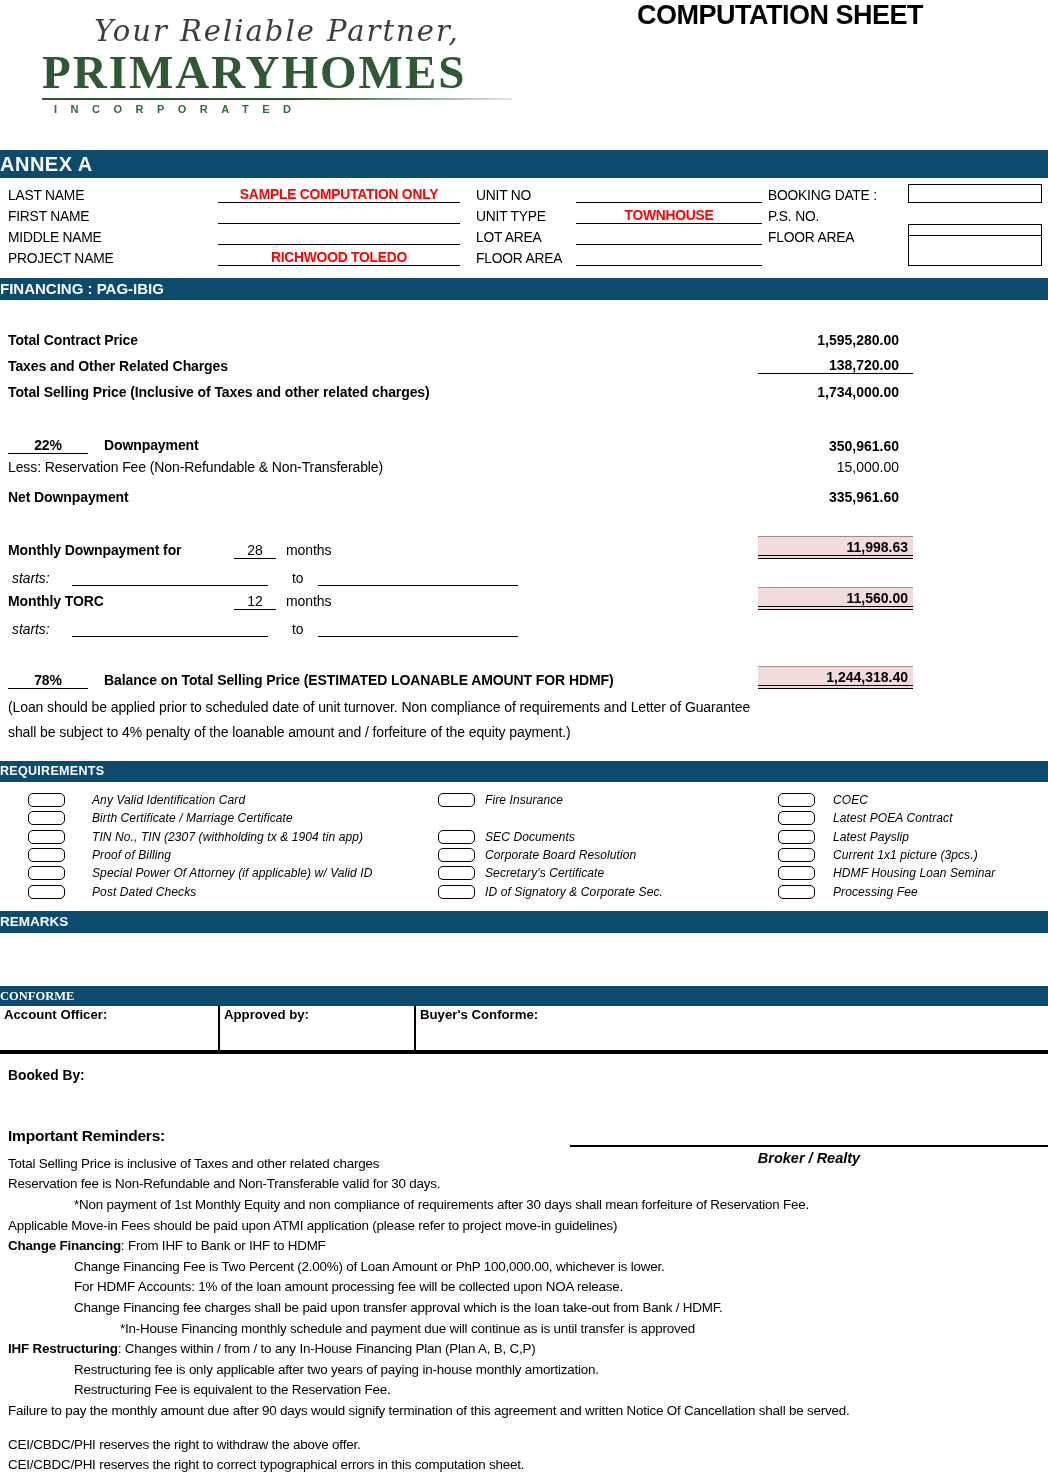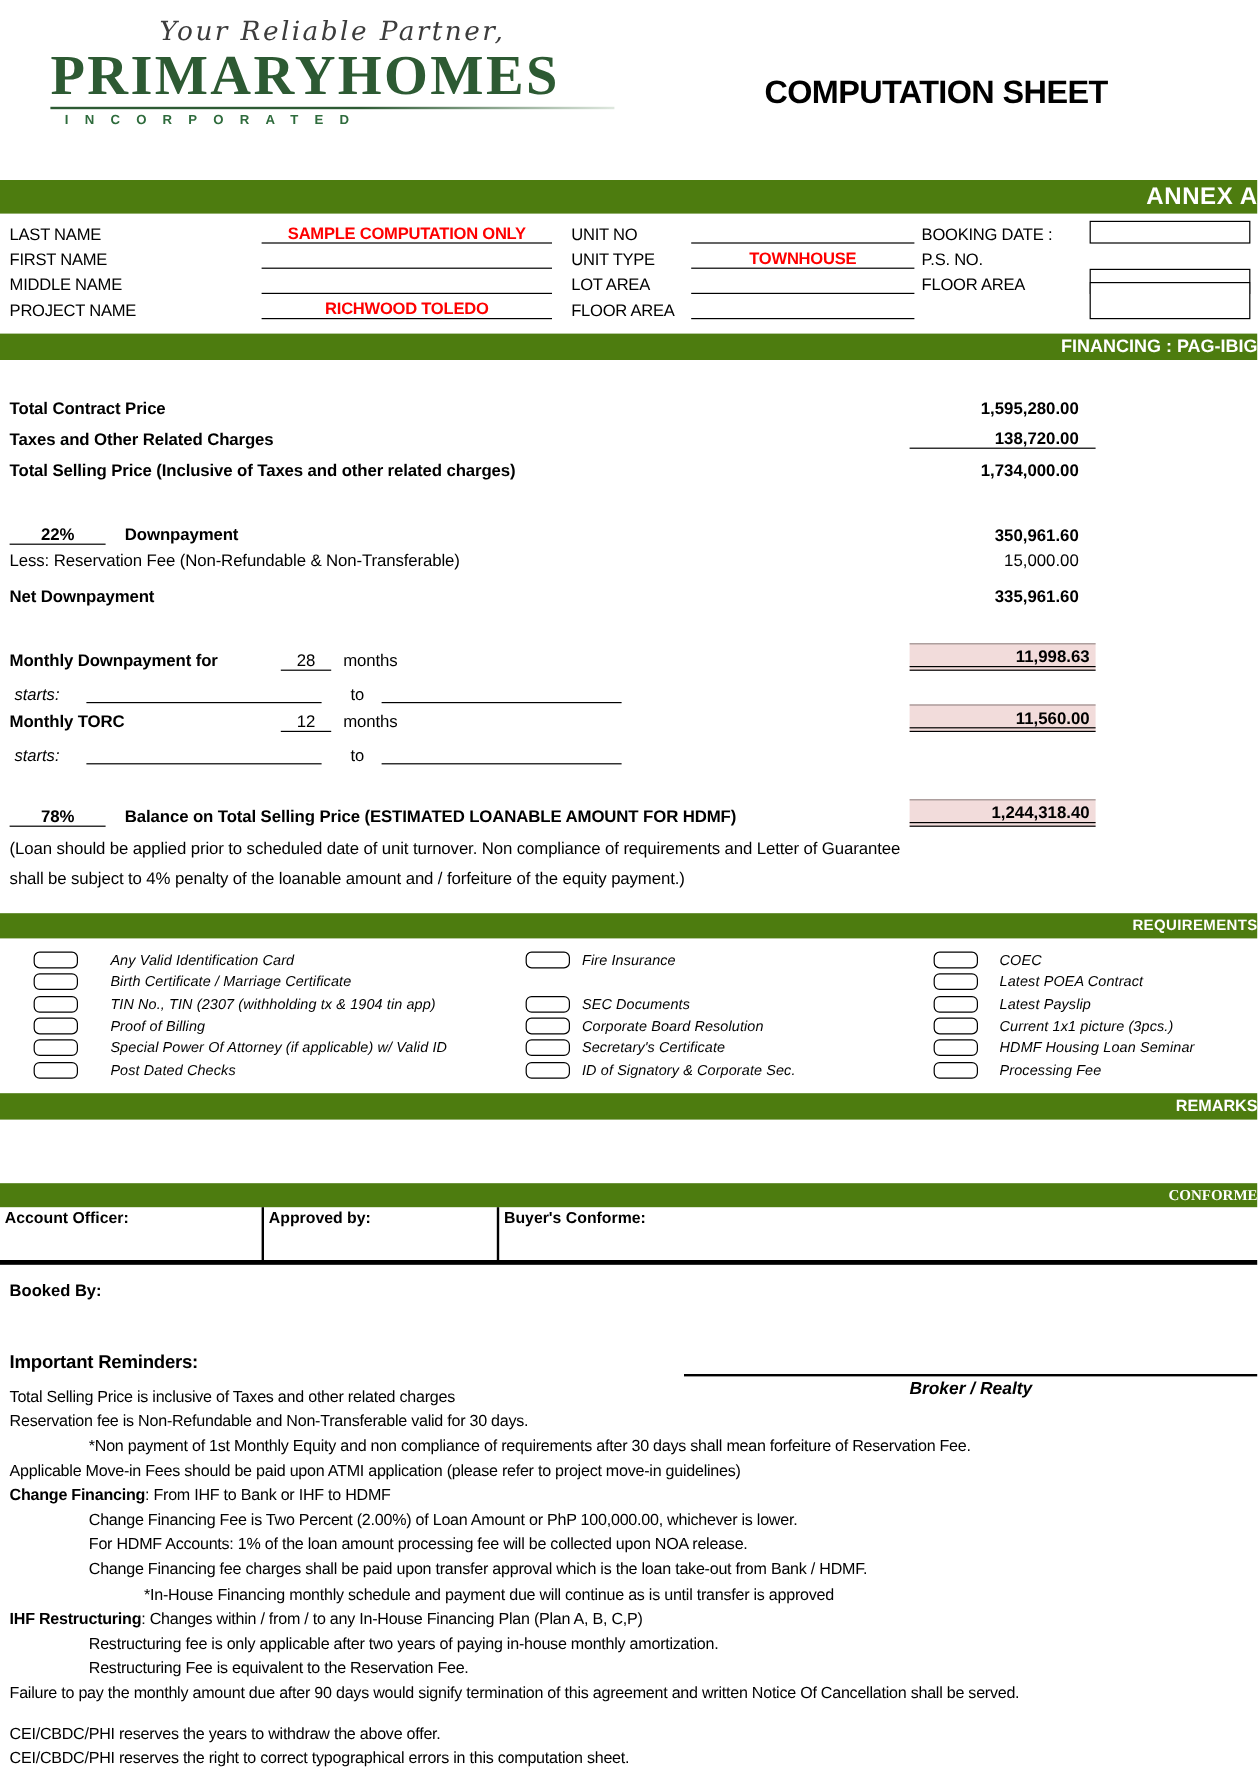--- a/index.html
+++ b/index.html
@@ -7,32 +7,32 @@
   .page {
     position:relative; width:1048px; height:1479px; overflow:hidden;
     background:#fff; color:#000;
     font-family:"Liberation Sans", sans-serif;
   }
   
   .header { display:flex; height:150px; }
   .logo { width:470px; margin-left:42px; padding-top:14px; }
   .tagline {
     font-family:"DejaVu Serif", serif; font-style:italic;
-    font-size:22px; color:#3c3c3c; text-align:center; letter-spacing:2px;
+    font-size:29px; color:#3c3c3c; text-align:center; letter-spacing:2px;
   }
   .brand {
     font-family:"Liberation Serif", serif; font-weight:bold;
     font-size:47px; color:#2d5a33; letter-spacing:2px; line-height:1.05;
     white-space:nowrap;
   }
   .brand-rule { height:2px; background:linear-gradient(to right,#2d5a33 55%, #dfe8df); margin:1px 0 3px 0; }
   .brand-sub { font-size:11px; font-weight:bold; color:#2e6b3c; letter-spacing:13.5px; padding-left:12px; white-space:nowrap; }
-  .sheet-title { flex:1; text-align:center; margin-top:62px; font-size:27px; font-weight:bold; letter-spacing:-0.5px; }
-  
-  .bar { background:#4d7c0f; color:#fff; font-weight:bold; text-align:right; }
+  .sheet-title { flex:1; text-align:center; font-size:27px; font-weight:bold; letter-spacing:-0.5px; }
+  
+  .bar { background:#0c4a6e; color:#fff; font-weight:bold; text-align:left; }
   .bar.annex  { height:28px; line-height:28px; font-size:20px; letter-spacing:0.5px; }
   .bar.fin    { height:22px; line-height:22px; font-size:15px; margin-top:12px; }
   .bar.req    { height:21px; line-height:21px; font-size:12.5px; letter-spacing:0.3px; }
   .bar.remarks{ height:22px; line-height:22px; font-size:13.5px; }
   .bar.conf   { height:20px; line-height:20px; font-size:12.5px;font-family:Liberation Serif, serif; }
   
   .form { padding:4px 6px 0 8px; }
   .f-row { display:flex; align-items:flex-end; height:21px; font-size:13.8px; letter-spacing:-0.2px; }
   .f-l1 { width:210px; }
   .f-v1 { width:242px; text-align:center; }
@@ -328,21 +328,21 @@
     <div class="rem">Applicable Move-in Fees should be paid upon ATMI application (please refer to project move-in guidelines)</div>
     <div class="rem"><span class="b">Change Financing</span><span>: From IHF to Bank or IHF to HDMF</span></div>
     <div class="rem ind1">Change Financing Fee is Two Percent (2.00%) of Loan Amount or PhP 100,000.00, whichever is lower.</div>
     <div class="rem ind1">For HDMF Accounts: 1% of the loan amount processing fee will be collected upon NOA release.</div>
     <div class="rem ind1">Change Financing fee charges shall be paid upon transfer approval which is the loan take-out from Bank / HDMF.</div>
     <div class="rem ind2">*In-House Financing monthly schedule and payment due will continue as is until transfer is approved</div>
     <div class="rem"><span class="b">IHF Restructuring</span><span>: Changes within / from / to any In-House Financing Plan (Plan A, B, C,P)</span></div>
     <div class="rem ind1">Restructuring fee is only applicable after two years of paying in-house monthly amortization.</div>
     <div class="rem ind1">Restructuring Fee is equivalent to the Reservation Fee.</div>
     <div class="rem">Failure to pay the monthly amount due after 90 days would signify termination of this agreement and written Notice Of Cancellation shall be served.</div>
-    <div class="rem gap-top">CEI/CBDC/PHI reserves the years to withdraw the above offer.</div>
+    <div class="rem gap-top">CEI/CBDC/PHI reserves the right to withdraw the above offer.</div>
     <div class="rem">CEI/CBDC/PHI reserves the right to correct typographical errors in this computation sheet.</div>
   </div>
 
   <div class="doc-footer">
     <div>F-SEL-CRMD003</div>
     <div>ver (03) 03/15/2021</div>
     <div>page 1 of 1</div>
   </div>
 
 </div>

